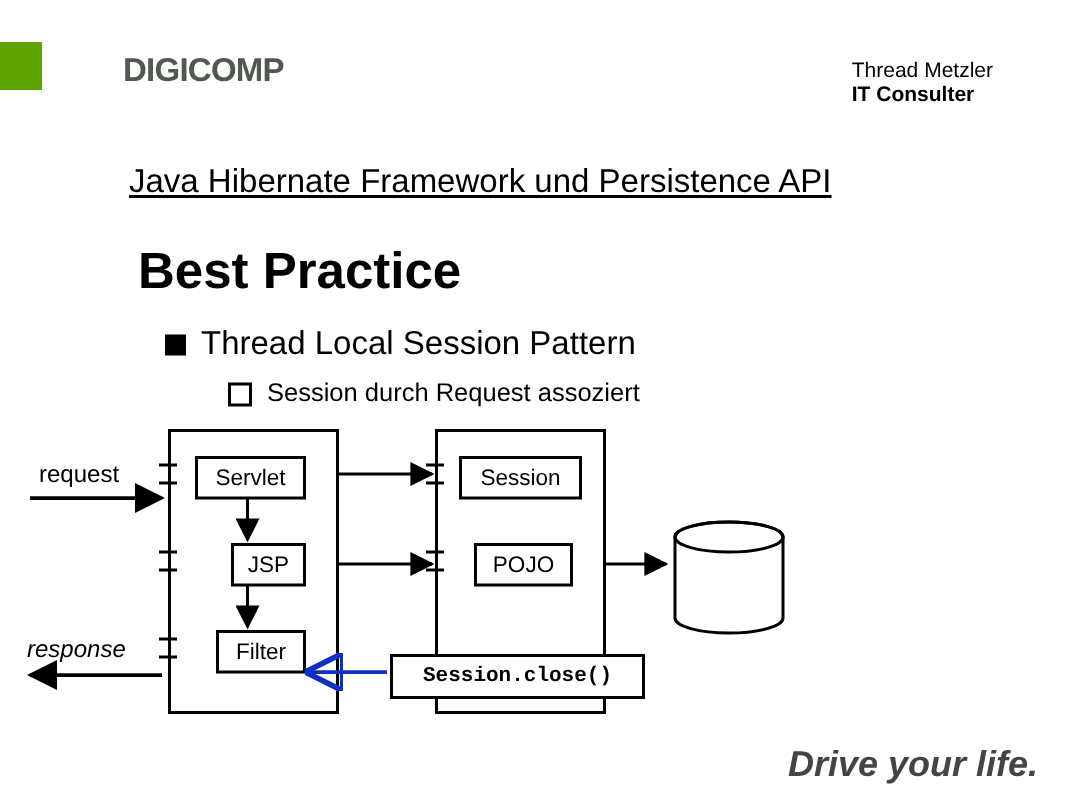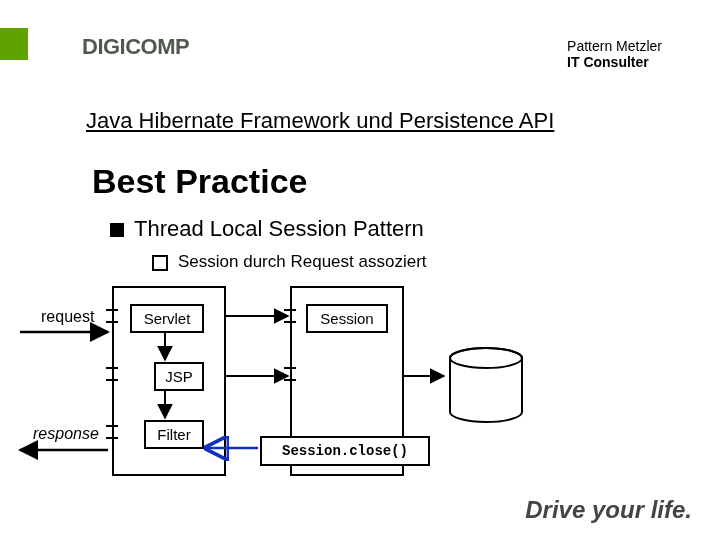--- a/index.html
+++ b/index.html
@@ -9,21 +9,21 @@
   .author{position:absolute;right:58px;top:38px;font-size:14px;text-align:left;}
   .author .name{display:block;}
   .author .role{display:block;font-weight:bold;}
   .topic{position:absolute;left:86px;top:108px;font-size:22px;text-decoration:underline;}
   .title{position:absolute;left:92px;top:162px;font-size:34px;font-weight:bold;}
   .bullet1{position:absolute;left:110px;top:216px;font-size:22px;}
   .sq{display:inline-block;width:14px;height:14px;background:#000;vertical-align:middle;margin-right:10px;}
   .bullet2{position:absolute;left:152px;top:252px;font-size:17px;}
   .hsq{display:inline-block;width:12px;height:12px;border:2px solid #000;vertical-align:middle;margin-right:10px;}
   .diagram{position:absolute;left:0;top:280px;width:720px;height:240px;}
-  .lbl{position:absolute;font-size:16px;margin-left:15px;}
+  .lbl{position:absolute;font-size:16px;}
   .lbl.request{left:26px;top:28px;}
   .lbl.response{left:18px;top:145px;font-style:italic;}
   .container{position:absolute;border:2px solid #000;background:#fff;}
   .container.c1{left:112px;top:6px;width:110px;height:186px;}
   .container.c2{left:290px;top:6px;width:110px;height:186px;}
   .box{position:absolute;border:2px solid #000;background:#fff;font-family:Arial;font-size:15px;text-align:center;padding:4px 0;}
   .box.servlet{left:130px;top:24px;width:70px;}
   .box.jsp{left:154px;top:82px;width:46px;}
   .box.filter{left:144px;top:140px;width:56px;}
   .box.session{left:306px;top:24px;width:78px;}
@@ -33,21 +33,21 @@
   .cyl svg{width:100%;height:100%;}
   .tagline{position:absolute;right:28px;bottom:16px;font-family:Arial,sans-serif;font-size:24px;font-weight:bold;font-style:italic;color:#444;}
   svg.arrows{position:absolute;left:0;top:0;width:720px;height:240px;pointer-events:none;}
 </style>
 </head>
 <body>
 
 <div class="green-bar"></div>
 <div class="logo">DIGICOMP</div>
 <div class="author">
-  <span class="name">Pattern Metzler</span>
+  <span class="name">Thread Metzler</span>
   <span class="role">IT Consulter</span>
 </div>
 
 <div class="topic">Java Hibernate Framework und Persistence API</div>
 <div class="title">Best Practice</div>
 
 <div class="bullet1">
   <span class="sq"></span><span>Thread Local Session Pattern</span>
 </div>
 <div class="bullet2">
@@ -58,20 +58,21 @@
   <div class="lbl request">request</div>
   <div class="lbl response">response</div>
 
   <div class="container c1"></div>
   <div class="container c2"></div>
 
   <div class="box servlet">Servlet</div>
   <div class="box jsp">JSP</div>
   <div class="box filter">Filter</div>
   <div class="box session">Session</div>
+  <div class="box pojo">POJO</div>
   <div class="box close">Session.close()</div>
 
   <div class="cyl">
     <svg viewBox="0 0 80 78">
       <ellipse cx="40" cy="12" rx="36" ry="10" fill="#fff" stroke="#000" stroke-width="2"></ellipse>
       <path d="M4 12 L4 66 A36 10 0 0 0 76 66 L76 12" fill="#fff" stroke="#000" stroke-width="2"></path>
       <ellipse cx="40" cy="12" rx="36" ry="10" fill="none" stroke="#000" stroke-width="2"></ellipse>
     </svg>
   </div>
 

